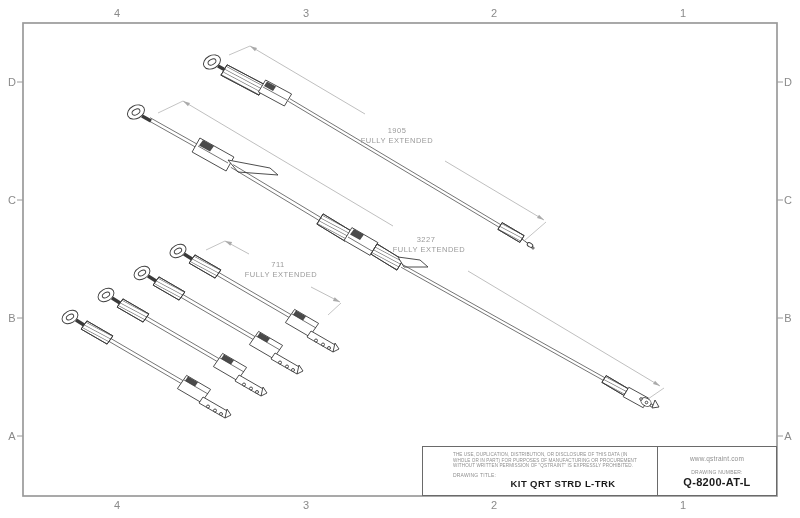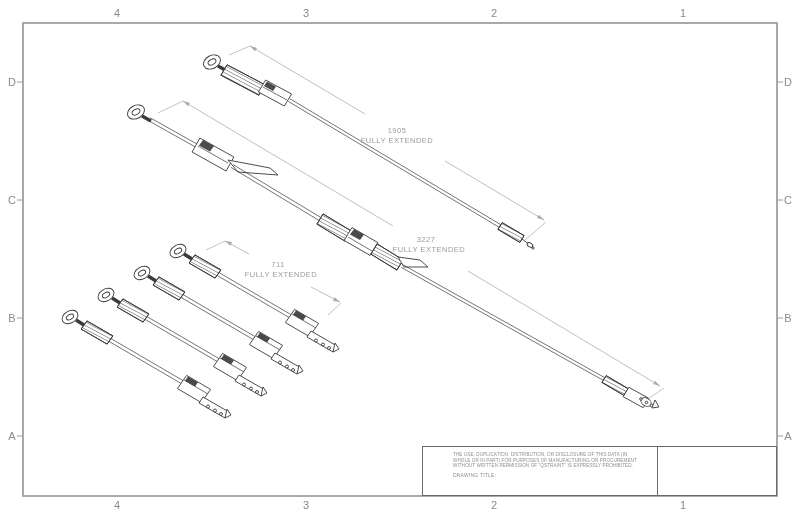--- a/index.html
+++ b/index.html
@@ -190,16 +190,22 @@
 </svg>
 
 <div class="titleblock">
   <div class="tb-left">
     <div class="disclaimer">
       <div>THE USE, DUPLICATION, DISTRIBUTION, OR DISCLOSURE OF THIS DATA (IN</div>
       <div>WHOLE OR IN PART) FOR PURPOSES OF MANUFACTURING OR PROCUREMENT</div>
       <div>WITHOUT WRITTEN PERMISSION OF "QSTRAINT" IS EXPRESSLY PROHIBITED.</div>
     </div>
     <div class="tb-label">DRAWING TITLE:</div>
+    <div class="tb-title">KIT QRT STRD L-TRK</div>
+  </div>
+  <div class="tb-right">
+    <div class="tb-site">www.qstraint.com</div>
+    <div class="tb-numlabel">DRAWING NUMBER:</div>
+    <div class="tb-number">Q-8200-AT-L</div>
   </div>
 </div>
 
 </div>
 
 </body></html>

